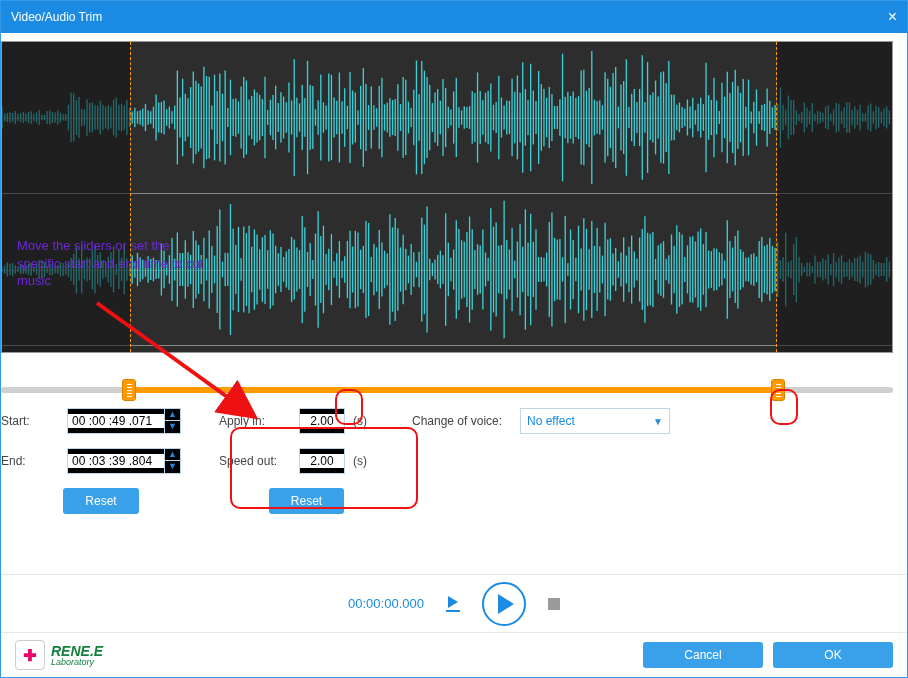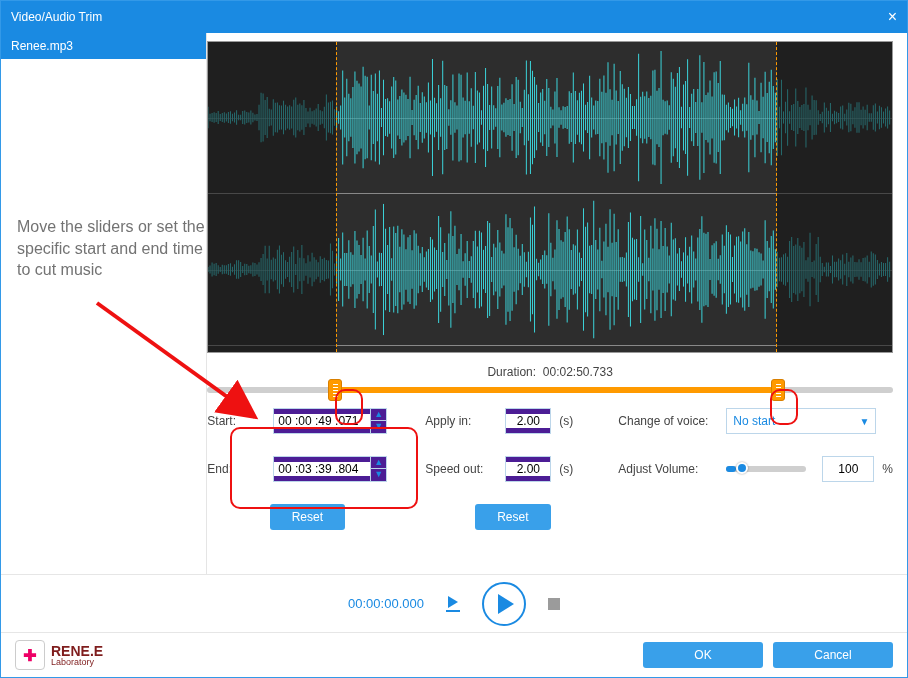--- a/index.html
+++ b/index.html
@@ -32,30 +32,30 @@
 .duration-lbl{text-align:center;font-size:12px;color:#444;padding-top:2px}
 .track{position:absolute;left:0;right:0;top:24px;height:6px;background:#cfcfcf;border-radius:3px}
 .track-fill{position:absolute;top:24px;height:6px;background:#ff9a00;border-radius:3px;left:128px;right:115px}
 .handle{position:absolute;top:16px;width:14px;height:22px;background:#ff9a00;border-radius:3px;border:1px solid #d87f00;cursor:pointer}
 .handle::after{content:"";position:absolute;left:4px;top:4px;width:5px;height:13px;background:repeating-linear-gradient(#fff,#fff 1px,transparent 1px,transparent 3px)}
 .handle-l{left:121px}
 .handle-r{right:108px}
 
 
 .panel{display:flex;gap:18px;margin-top:6px}
-.col{display:flex;flex-direction:column;gap:20px}
+.col{display:flex;flex-direction:column;gap:12px}
 .col1{width:200px}
 .col2{width:175px}
 .col3{flex:1}
 .field{display:flex;align-items:center;gap:8px;height:28px}
 .lbl{color:#444}
 .w55{width:58px}
 .w70{width:72px}
 .w100{width:100px}
-.spinbox{display:flex;align-items:center;border:1px solid #bcd6ea;background:#4c1d95;height:26px}
+.spinbox{display:flex;align-items:center;border:1px solid #bcd6ea;background:#000000;height:26px}
 .spinbox input{border:none;outline:none;padding:0 4px;width:96px;text-align:left;font-size:12px}
 .spinbox.small input{width:44px;text-align:center}
 .spin-btns{display:flex;flex-direction:column;width:16px;border-left:1px solid #bcd6ea}
 .spin-btns div{height:12px;line-height:10px;text-align:center;color:#1a8ae2;font-size:9px;cursor:pointer}
 .spin-btns div:first-child{border-bottom:1px solid #bcd6ea}
 .btn{background:#39a0ea;color:#fff;border:none;border-radius:3px;height:26px;padding:0 22px;cursor:pointer;font-size:12px}
 .slider-h{position:relative;flex:1;height:6px;background:#cfcfcf;border-radius:3px;min-width:80px;margin-right:8px}
 .slider-h .fill{position:absolute;left:0;top:0;bottom:0;background:#1a8ae2;border-radius:3px}
 .slider-h .knob{position:absolute;top:-4px;width:12px;height:12px;background:#1a8ae2;border:2px solid #fff;border-radius:50%;box-shadow:0 0 2px rgba(0,0,0,.4);cursor:pointer}
 .numbox{border:1px solid #bcd6ea;height:26px;width:52px;text-align:center}
@@ -70,48 +70,45 @@
 .timecode{color:#1a8ae2;font-size:13px}
 .icon-goto{display:inline-flex;flex-direction:column;align-items:center;cursor:pointer}
 .bigplay{width:44px;height:44px;border:2px solid #1a8ae2;border-radius:50%;display:flex;align-items:center;justify-content:center;cursor:pointer}
 .bigplay .tri{width:0;height:0;border-left:16px solid #1a8ae2;border-top:10px solid transparent;border-bottom:10px solid transparent;margin-left:4px}
 .stop-sq{width:12px;height:12px;background:#9b9b9b;cursor:pointer}
 
 
 .bottombar{position:absolute;left:0;right:0;bottom:0;height:45px;border-top:1px solid #e6e6e6;display:flex;align-items:center;padding:0 14px;gap:10px}
 .logo{display:flex;align-items:center;gap:6px}
 .logo-sq{width:30px;height:30px;background:#fff;border:1px solid #ccc;border-radius:4px;display:flex;align-items:center;justify-content:center;color:#e06;font-weight:bold;font-size:16px}
-.logo-txt{color:#7f1d1d;line-height:1}
+.logo-txt{color:#15803d;font-style:italic;line-height:1}
 .logo-txt .l1{font-size:14px;font-weight:bold}
 .logo-txt .l2{font-size:9px}
 .bb-spacer{flex:1}
 .bb-btn{background:#39a0ea;color:#fff;border:none;border-radius:3px;height:26px;width:120px;cursor:pointer;font-size:12px}
 
 
 .anno-box{position:absolute;border:2px solid #e11;border-radius:10px;pointer-events:none}
 .anno-handle-l{left:334px;top:388px;width:28px;height:36px}
 .anno-handle-r{left:769px;top:388px;width:28px;height:36px}
 .anno-times{left:229px;top:426px;width:188px;height:82px}
-.anno-text{position:absolute;left:16px;top:215px;width:190px;color:#737373;font-size:16px;line-height:1.35;pointer-events:none}
+.anno-text{position:absolute;left:16px;top:236px;width:190px;color:#6d28d9;font-size:13px;line-height:1.35;pointer-events:none}
 .anno-arrow{position:absolute;left:86px;top:298px;width:180px;height:130px;pointer-events:none}
 </style>
 </head>
 <body>
 
 <div class="titlebar">
   <span>Video/Audio Trim</span>
   <span class="spacer"></span>
   <span class="close">×</span>
 </div>
 
 <div class="content">
 
-  <div class="sidebar">
-    <div class="file-item">Renee.mp3</div>
-  </div>
 
   <div class="main">
 
 
     <div class="wave-wrap">
       <div class="wave-ch">
         <div class="wave-mid"></div>
         <svg class="wave-svg" viewBox="0 0 670 152" preserveAspectRatio="none">
           <g stroke="#3bd0d6" stroke-width="1">
           
@@ -797,23 +794,20 @@
             </g>
         </svg>
       </div>
       <div class="overlay-dim overlay-left"></div>
       <div class="overlay-dim overlay-right"></div>
       <div class="trim-line trim-left"></div>
       <div class="trim-line trim-right"></div>
     </div>
 
     <div class="slider-row">
-      <div class="duration-lbl">
-        <span>Duration:</span>&nbsp;&nbsp;<span>00:02:50.733</span>
-      </div>
       <div class="track"></div>
       <div class="track-fill"></div>
       <div class="handle handle-l"></div>
       <div class="handle handle-r"></div>
     </div>
 
     <div class="panel">
 
       <div class="col col1">
         <div class="field">
@@ -858,32 +852,23 @@
         </div>
         <div class="field" style="justify-content:center">
           <button class="btn">Reset</button>
         </div>
       </div>
 
       <div class="col col3">
         <div class="field">
           <span class="lbl w100">Change of voice:</span>
           <div class="combo">
-            <span>No start</span>
+            <span>No effect</span>
             <span class="chev">▼</span>
           </div>
-        </div>
-        <div class="field">
-          <span class="lbl w100">Adjust Volume:</span>
-          <div class="slider-h">
-            <div class="fill" style="width:12%"></div>
-              <div class="knob" style="left:12%"></div>
-          </div>
-          <input class="numbox" value="100" style="">
-          <span class="lbl">%</span>
         </div>
       </div>
     </div>
   </div>
 </div>
 
 <div class="playbar">
   <span class="timecode">00:00:00.000</span>
   <span class="icon-goto">
       <span class="play-icon sm"></span>
@@ -897,22 +882,22 @@
 
 <div class="bottombar">
   <div class="logo">
     <div class="logo-sq">✚</div>
     <div class="logo-txt">
       <div class="l1">RENE.E</div>
       <div class="l2">Laboratory</div>
     </div>
   </div>
   <div class="bb-spacer"></div>
+  <button class="bb-btn">Cancel</button>
   <button class="bb-btn">OK</button>
-  <button class="bb-btn">Cancel</button>
 </div>
 
 <div class="anno-text">Move the sliders or set the specific start and end time to cut music</div>
 <svg class="anno-arrow" viewBox="0 0 180 130">
   <defs>
       <marker id="ah" markerWidth="12" markerHeight="12" refX="9" refY="5" orient="auto">
         <path d="M0,0 L10,5 L0,10 Z" fill="#e11"></path>
       </marker>
     </defs>
   <line x1="10" y1="4" x2="168" y2="118" stroke="#e11" stroke-width="4" marker-end="url(#ah)"></line>

